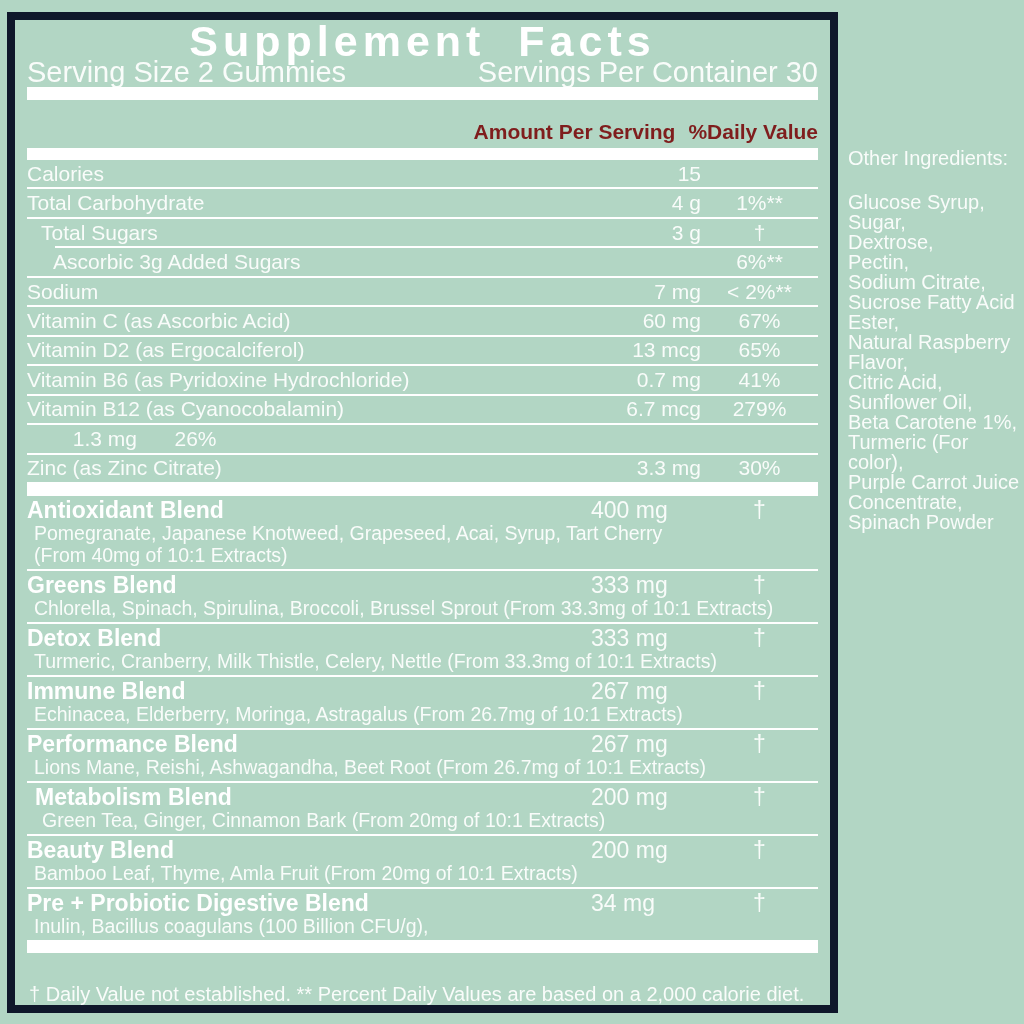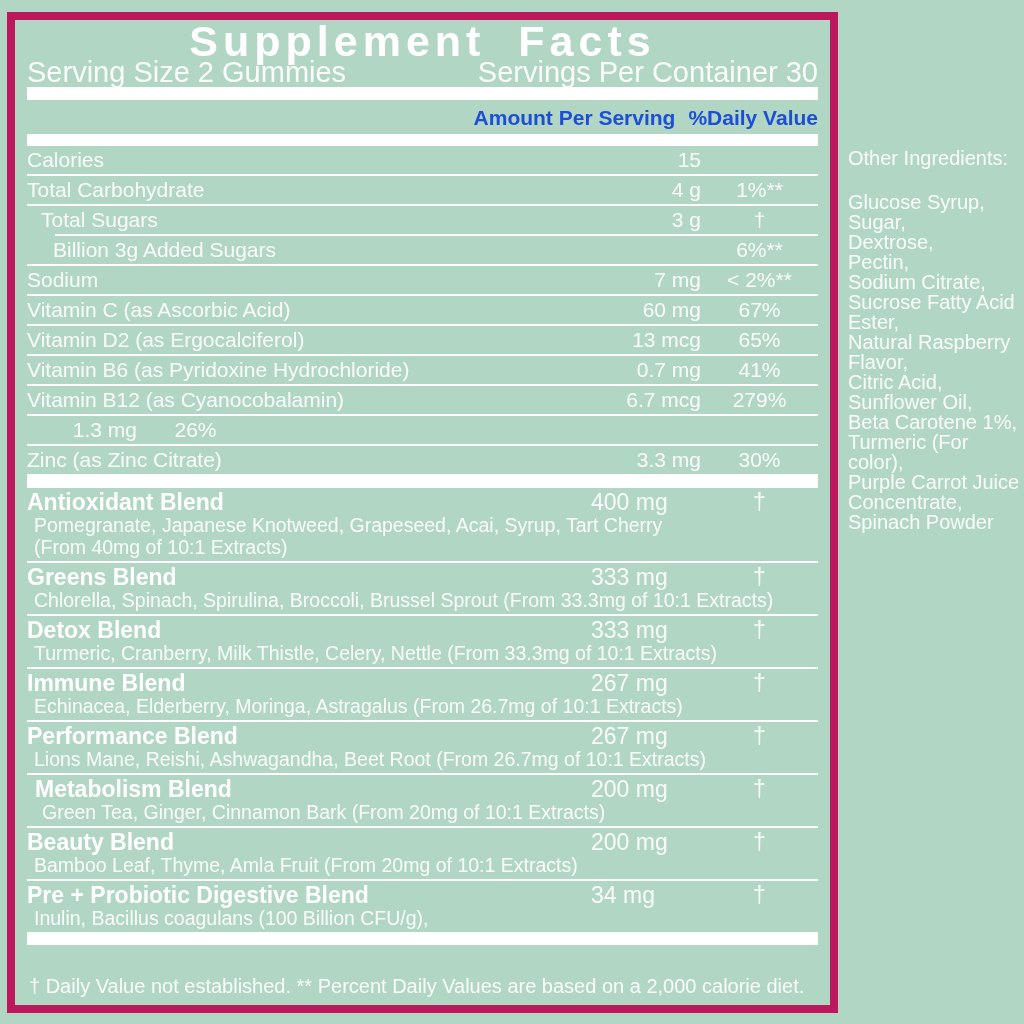--- a/index.html
+++ b/index.html
@@ -7,21 +7,21 @@
   body {
     background:#b2d6c4;
     font-family:"Liberation Sans","DejaVu Sans",sans-serif;
     color:#f9fcfa;
     position:relative;
     overflow:hidden;
   }
   .frame {
     position:absolute; left:7px; top:12px;
     width:831px; height:1001px;
-    border:8px solid #be185d;
+    border:8px solid #0f172a;
     padding:0 12px;
     display:flex; flex-direction:column;
   }
   .sf-title {
     margin-top:2px;
     text-align:center;
     font-size:43px; font-weight:bold; color:#ffffff;
     letter-spacing:5px; word-spacing:16px;
     line-height:38px;
     white-space:nowrap;
@@ -29,23 +29,23 @@
   .serving-row {
     display:flex; justify-content:space-between;
     font-size:29px; line-height:24px;
   }
   .bar { background:#ffffff; flex:none; }
   .bar1 { height:13px; margin-top:3px; }
   .bar2 { height:12px; margin-top:3px; }
   .bar3 { height:14px; }
   .bar4 { height:13px; }
   .col-header {
-    margin-top:5px;
+    margin-top:19px;
     text-align:right;
-    font-size:21px; font-weight:bold; color:#1d4ed8;
+    font-size:21px; font-weight:bold; color:#7f1d1d;
     line-height:26px;
   }
   .col-header .gap { display:inline-block; width:13px; }
   .row { display:flex; align-items:center; height:28px; font-size:21px; }
   .row .lbl { flex:1; white-space:nowrap; }
   .row .amt { width:110px; text-align:right; white-space:nowrap; }
   .row .dv  { width:117px; text-align:center; white-space:nowrap; }
   .ind1 { padding-left:14px; }
   .ind2 { padding-left:26px; }
   .sep { height:2px; background:#ffffff; flex:none; }
@@ -98,21 +98,21 @@
   <div class="sep"></div>
 
   <div class="row">
     <span class="lbl ind1">Total Sugars</span>
     <span class="amt">3 g</span>
     <span class="dv">†</span>
   </div>
   <div class="sep ind"></div>
 
   <div class="row">
-    <span class="lbl ind2">Billion 3g Added Sugars</span>
+    <span class="lbl ind2">Ascorbic 3g Added Sugars</span>
     <span class="amt"></span>
     <span class="dv">6%**</span>
   </div>
   <div class="sep"></div>
 
   <div class="row">
     <span class="lbl">Sodium</span>
     <span class="amt">7 mg</span>
     <span class="dv">&lt; 2%**</span>
   </div>

